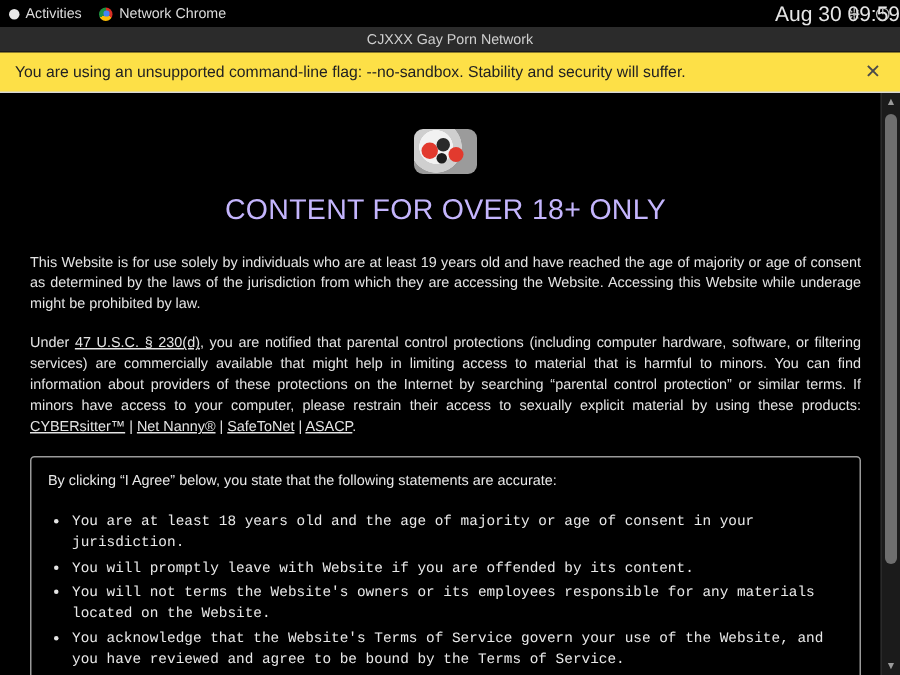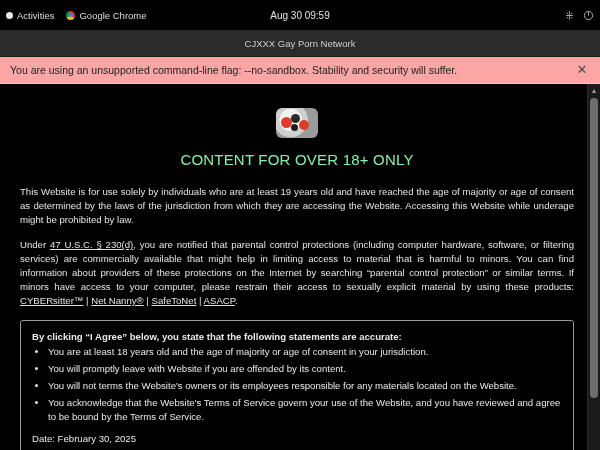--- a/index.html
+++ b/index.html
@@ -6,33 +6,33 @@
   html, body {
     margin: 0; padding: 0;
     width: 600px; height: 450px;
     overflow: hidden;
     background: #000;
     font-family: "Liberation Sans", sans-serif;
   }
 
   
   .topbar {
-    height: 30px;
+    height: 18px;
     background: #000;
     color: #dcdcdc;
     display: flex;
     align-items: center;
     font-size: 9.5px;
     padding: 0 6px;
     position: relative;
   }
   .topbar .left { display: flex; align-items: center; gap: 12px; }
   .topbar .center {
     position: absolute; left: 0; right: 0;
-    text-align: center; font-size: 10px; color: #e6e6e6;
+    text-align: right; font-size: 14px; color: #e6e6e6;
     pointer-events: none;
   }
   .topbar .right {
     margin-left: auto; display: flex; align-items: center; gap: 8px;
     position: relative; z-index: 2;
   }
   .tb-item { display: flex; align-items: center; gap: 4px; position: relative; z-index: 2; }
   .dot-white { width: 7px; height: 7px; border-radius: 50%; background: #e8e8e8; display: inline-block; }
   .chrome-ico {
     width: 9px; height: 9px; border-radius: 50%;
@@ -40,32 +40,32 @@
     position: relative; display: inline-block;
   }
   .chrome-ico::after {
     content: ""; position: absolute; inset: 2.6px;
     background: #4285f4; border-radius: 50%;
   }
   .net-ico, .pwr-ico { width: 11px; height: 11px; opacity: .85; }
 
   
   .titlebar {
-    height: 27px;
+    height: 17px;
     background: #2b2b2b;
     color: #cfcfcf;
     font-size: 9.5px;
     display: flex; align-items: center; justify-content: center;
     border-bottom: 1px solid #1a1a1a;
   }
 
   
   .infobar {
     height: 27px;
-    background: #fca5a5;
+    background: #fde047;
     color: #222;
     font-size: 10.5px;
     display: flex; align-items: center;
     padding: 0 10px;
     border-bottom: 1px solid #d6d6d6;
   }
   .infobar .msg { flex: 1; }
   .infobar .close {
     width: 16px; height: 16px; line-height: 15px; text-align: center;
     font-size: 13px; color: #4a4a4a; cursor: default;
@@ -98,38 +98,38 @@
   .logo .blob {
     position: absolute; border-radius: 50%;
   }
   .logo .b1 { width: 11px; height: 11px; background: #e23a2e; left: 5px; top: 9px; }
   .logo .b2 { width: 9px; height: 9px; background: #2a2a2a; left: 15px; top: 6px; }
   .logo .b3 { width: 10px; height: 10px; background: #e23a2e; left: 23px; top: 12px; }
   .logo .b4 { width: 7px; height: 7px; background: #1d1d1d; left: 15px; top: 16px; }
 
   h1.title {
     text-align: center;
-    font-size: 15px;
+    font-size: 19px;
     font-weight: 400;
     letter-spacing: .2px;
     margin: 11px 0 14px;
-    color: #86efac;
+    color: #c4b5fd;
   }
 
   p.para { margin: 0 0 12px; text-align: justify; color: #e4e4e4; }
   p.para a, .link { color: #e4e4e4; }
 
   .agree-box {
     border: 1px solid #9a9a9a;
     border-radius: 3px;
     padding: 9px 11px 10px;
     margin-top: 4px;
   }
-  .agree-box .lead { font-weight: bold; margin: 0 0 1px; font-size: 9.6px; }
-  .agree-box ul { margin: 0 0 9px; padding-left: 16px; }
+  .agree-box .lead { font-weight: normal; margin: 0 0 13px; font-size: 9.6px; }
+  .agree-box ul { margin: 0 0 9px; padding-left: 16px; font-family: Liberation Mono, monospace; }
   .agree-box li { margin-bottom: 3px; }
   .agree-box li::marker { color: #e4e4e4; }
   .agree-box .disagree-line { font-weight: bold; margin: 0 0 9px; }
   .agree-box .date { margin: 0; }
 
   
   .scrollbar {
     position: absolute; top: 0; right: 0; bottom: 0;
     width: 13px; background: #1b1b1b; border-left: 1px solid #2a2a2a;
   }
@@ -150,21 +150,21 @@
 <body>
 
 <div class="topbar">
   <div class="left">
     <div class="tb-item">
       <span class="dot-white"></span>
       <span>Activities</span>
     </div>
     <div class="tb-item">
       <span class="chrome-ico"></span>
-      <span>Google Chrome</span>
+      <span>Network Chrome</span>
     </div>
   </div>
   <div class="center">Aug 30  09:59</div>
   <div class="right">
     <span class="net-ico">
       <svg width="11" height="11" viewBox="0 0 16 16">
           <path d="M8 2v4M8 10v4M3 8h10M4 4l2 2M12 4l-2 2M4 12l2-2M12 12l-2-2" stroke="#d8d8d8" stroke-width="1.3" fill="none"></path>
           <circle cx="8" cy="8" r="1.6" fill="#d8d8d8"></circle>
         </svg>
     </span>

